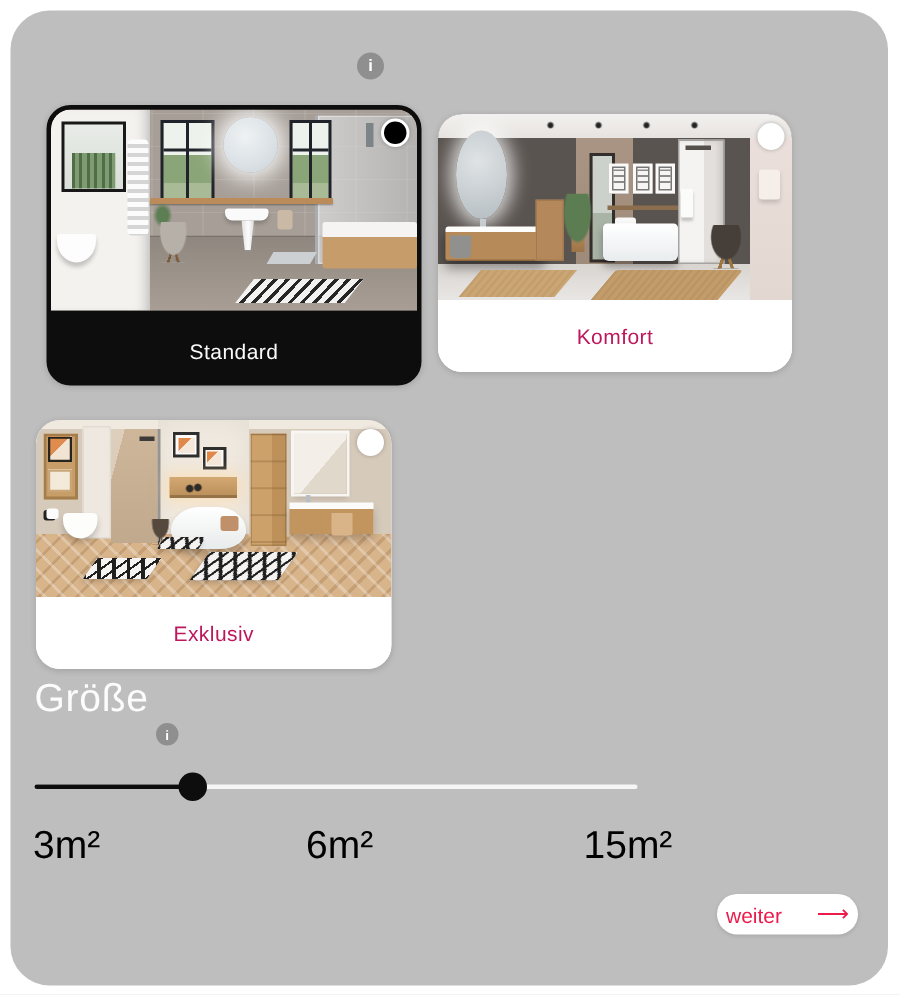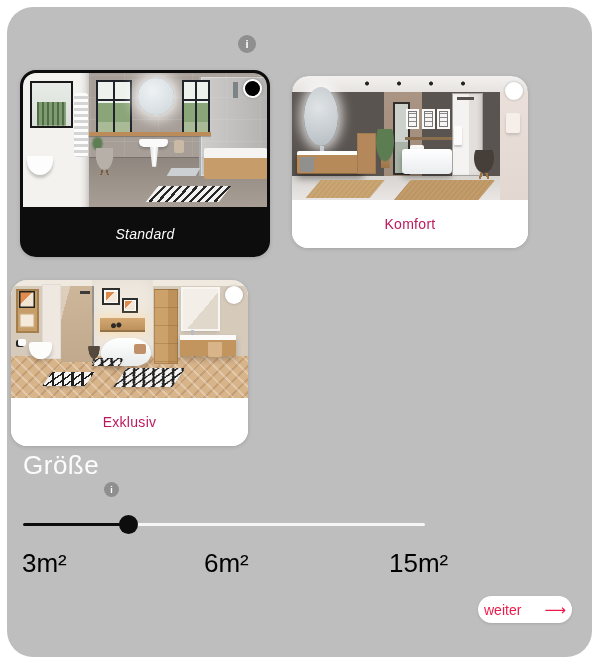--- a/index.html
+++ b/index.html
@@ -201,21 +201,21 @@
   .weiter .arrow{font-size:15px;line-height:1;}
 </style>
 </head>
 <body>
 
 <div class="page">
   <div class="panel">
 
     <div class="info-dot info-1">i</div>
 
-    <div class="card selected" style="left:13px;top:63px;width:244px;height:181px;font-style:italic;">
+    <div class="card selected" style="left:24px;top:63px;width:244px;height:181px;">
       <div class="ph sc-st" style="height:134px;">
         <div class="st-tiles"></div>
         <div class="st-floor"></div>
         <div class="st-shower"></div>
         <div class="st-shhead"></div>
         <div class="st-tub"></div>
         <div class="st-lwall"></div>
         <div class="st-art"></div>
         <div class="st-toilet"></div>
         <div class="st-rad"></div>
@@ -260,21 +260,21 @@
         <div class="ko-rwall"></div>
         <div class="ko-rtowel"></div>
         <div class="ko-rug"></div>
         <div class="ko-runner"></div>
         <div class="ko-chair"></div>
         <div class="sel-dot"></div>
       </div>
       <div class="card-label">Komfort</div>
     </div>
 
-    <div class="card" style="left:4px;top:273px;width:237px;height:166px;text-align:right;">
+    <div class="card" style="left:17px;top:273px;width:237px;height:166px;text-align:right;">
       <div class="ph sc-ex" style="height:126px;">
         <div class="ex-ceil"></div>
         <div class="ex-midwall"></div>
         <div class="ex-floor"></div>
         <div class="ex-shelves"></div>
         <div class="ex-a1"></div>
         <div class="ex-a2"></div>
         <div class="ex-door"></div>
         <div class="ex-tp"></div>
         <div class="ex-toilet"></div>

